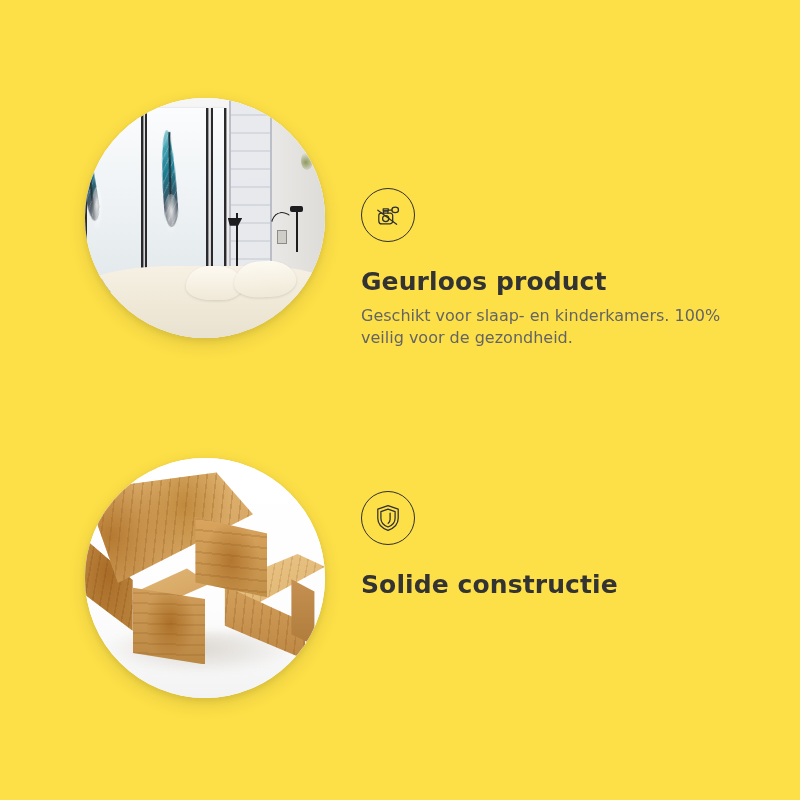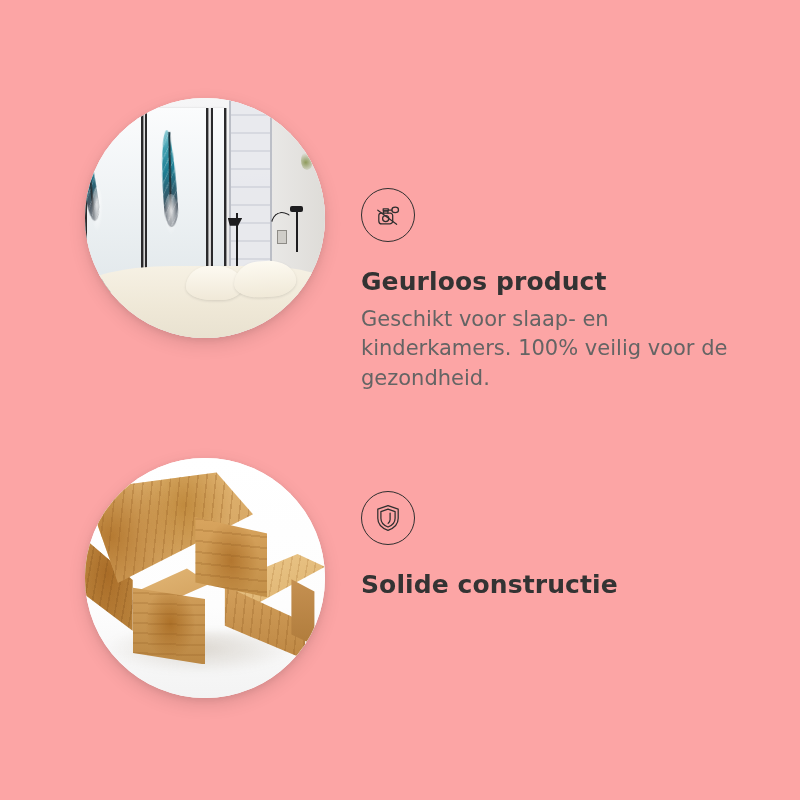--- a/index.html
+++ b/index.html
@@ -13,21 +13,21 @@
   body {
     background: #f2f2f2;
     font-family: "DejaVu Sans", "Liberation Sans", sans-serif;
     -webkit-font-smoothing: antialiased;
   }
 
   .page {
     position: relative;
     width: 800px;
     height: 800px;
-    background: #fca5a5;
+    background: #fde047;
   }
 
   
   .feature {
     position: absolute;
     left: 0;
     width: 800px;
   }
 
   #feature-0 { top: 60px; height: 320px; }
@@ -410,21 +410,21 @@
     margin-top: 26px;
     font-size: 25px;
     font-weight: 700;
     color: #333333;
     letter-spacing: .1px;
     line-height: 1.1;
   }
 
   .feature-desc {
     margin-top: 9px;
-    font-size: 21px;
+    font-size: 16px;
     line-height: 1.42;
     color: #646464;
     max-width: 385px;
   }
 </style>
 </head>
 <body>
 
 <div class="page">
 

